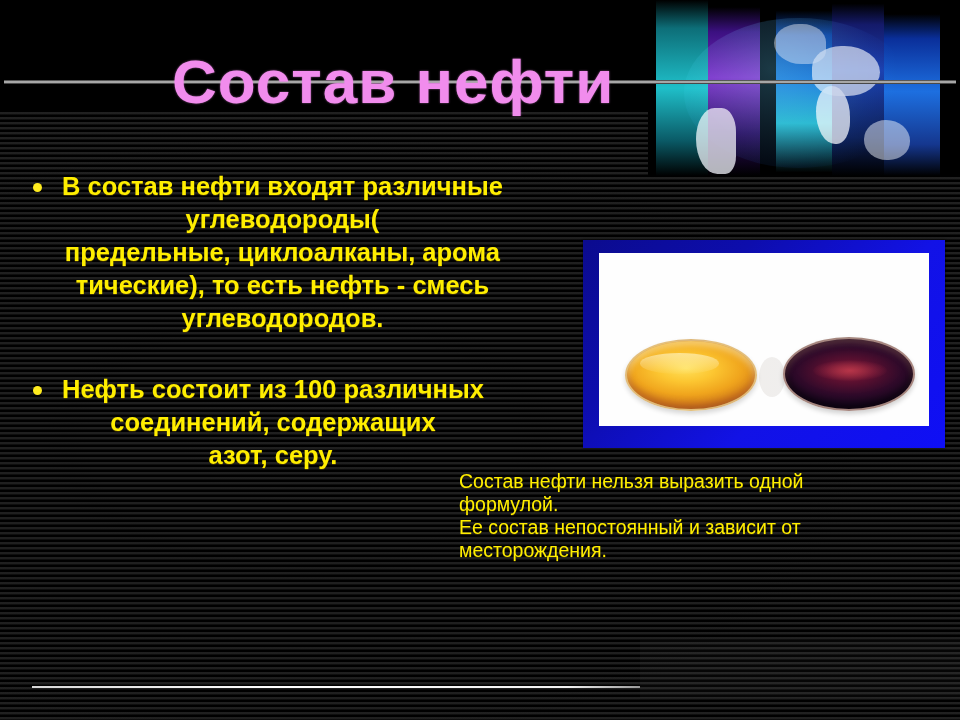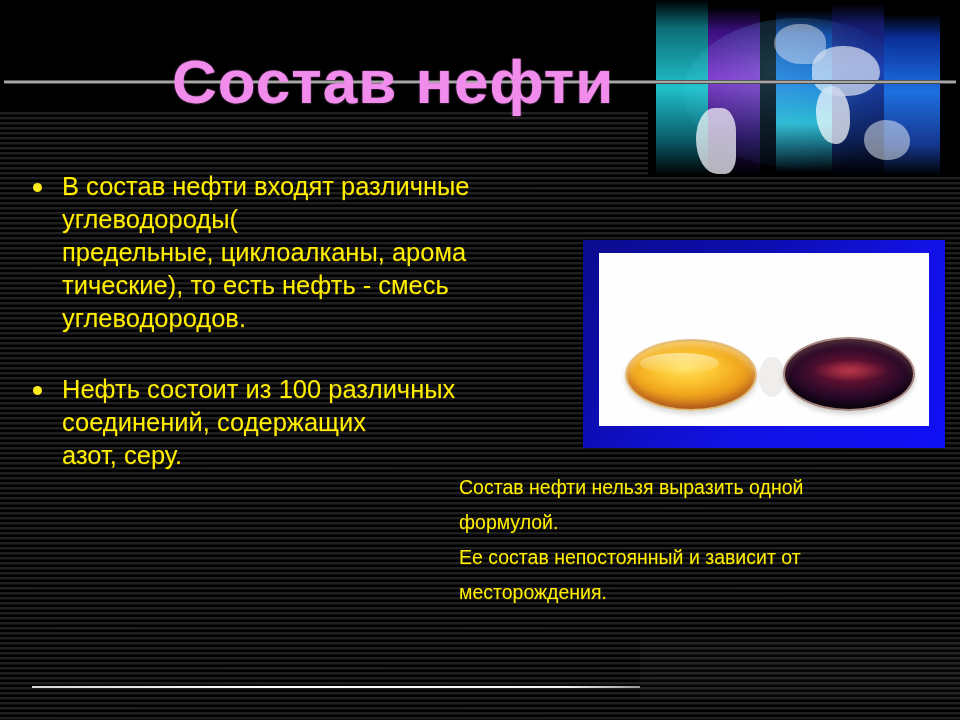--- a/index.html
+++ b/index.html
@@ -96,24 +96,25 @@
   #body-block { position:absolute; left:0; top:0; width:600px; z-index:7; }
   .bullet-row { position:absolute; display:flex; }
   .bullet-dot {
     width:9px; height:9px; border-radius:50%;
     background:#ffec1f; flex:0 0 auto;
     margin-right:20px; margin-top:13px;
   }
   .bullet-text {
     color:#ffee00;
     font-size:25.5px;
-    font-weight:normal;
+    font-weight:bold;
     line-height:33px;
     white-space:pre-line;
     text-shadow:0 1px 0 rgba(90,70,0,0.55);
+    text-align:center;
   }
   #bullet-1 { left:33px; top:170px; }
   #bullet-2 { left:33px; top:373px; }
 
   
   #picture-frame {
     position:absolute; left:583px; top:240px; width:362px; height:208px;
     background:linear-gradient(135deg, #0b0b8e 0%, #0d0dad 30%, #1212e6 62%, #0f0ff5 100%);
     padding:13px 16px 22px 16px;
     z-index:7;
@@ -162,21 +163,21 @@
     position:absolute; left:160px; top:104px; width:26px; height:40px;
     border-radius:50%;
     background:linear-gradient(to right, rgba(240,238,236,1), rgba(225,222,220,0.5));
   }
 
   
   #caption {
     position:absolute; left:459px; top:470px; width:500px;
     color:#ffee00;
     font-size:19.5px;
-    line-height:35px;
+    line-height:23px;
     font-weight:normal;
     white-space:pre-line;
     z-index:7;
     text-shadow:0 1px 0 rgba(80,65,0,0.5);
   }
 
   
   #bottom-rule {
     position:absolute; left:32px; top:686px; width:608px; height:2px;
     background:linear-gradient(to right, #d8d8d8 0%, #ffffff 40%, #f2f2f2 88%, #9a9a9a 100%);

